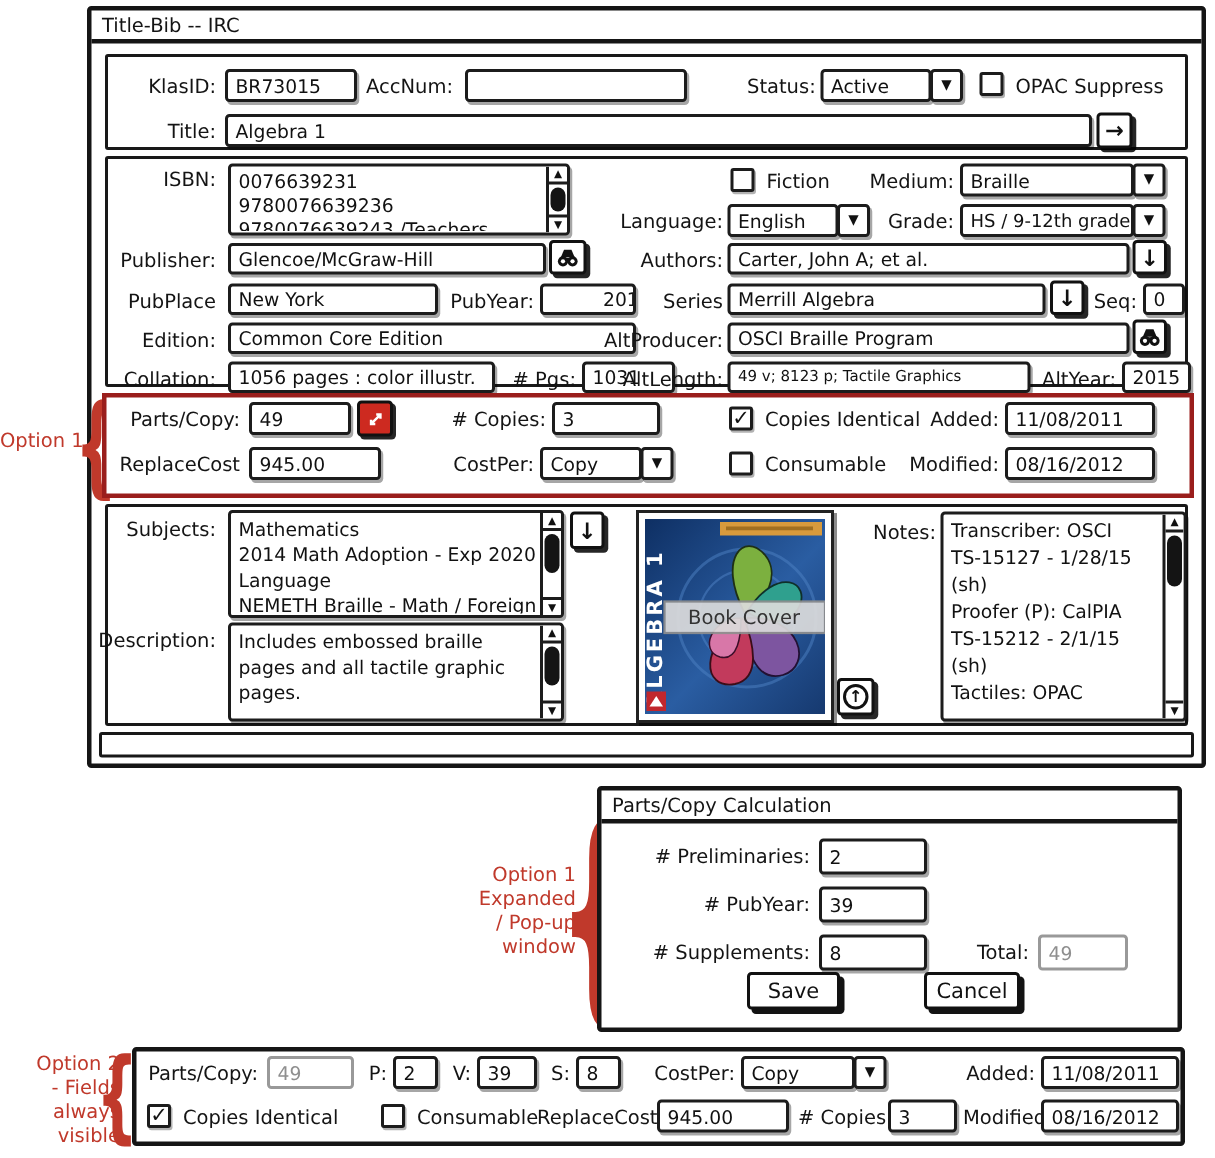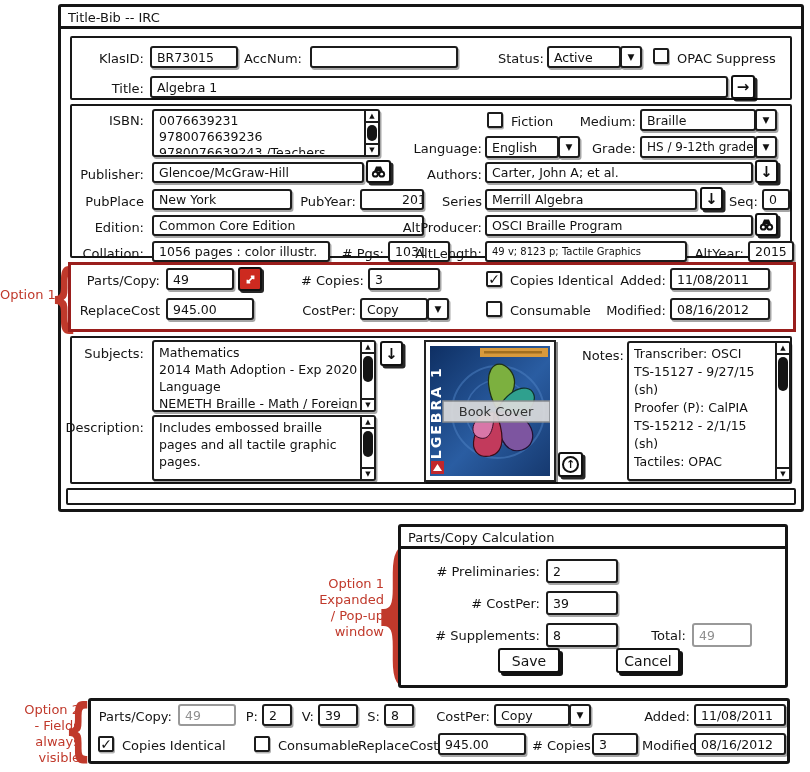--- a/index.html
+++ b/index.html
@@ -254,21 +254,21 @@
   <div class="btn" style="left:558px;top:452px;width:25px;height:25px;">
     <span class="circ">
         <span>↑</span>
       </span>
   </div>
 
   <div class="lbl r" style="left:580px;top:348px;width:44px;">Notes:</div>
   <div class="tarea" style="left:627px;top:341px;width:164px;height:140px;">
     <div class="tlines" style="line-height:18px;font-size:12.5px;">
       <div>Transcriber: OSCI</div>
-      <div>TS-15127 - 9/27/15</div>
+      <div>TS-15127 - 1/28/15</div>
       <div>(sh)</div>
       <div>Proofer (P): CalPIA</div>
       <div>TS-15212 - 2/1/15</div>
       <div>(sh)</div>
       <div> Tactiles: OPAC</div>
     </div>
     <div class="sbar">
       <div class="sa">▲</div>
       <div class="st">
           <div class="sthumb" style="height:34px;"></div>
@@ -298,21 +298,21 @@
     <div>window</div>
   </div>
   <div class="brace" style="left:372px;top:532px;font-size:150px;transform:scale(0.5,1.03);">{</div>
 
   <div class="win" style="left:398px;top:524px;width:390px;height:164px;"></div>
   <div class="titlebar" style="left:401px;top:527px;width:384px;height:22px;">
     <span>Parts/Copy Calculation</span>
   </div>
   <div class="lbl r" style="left:418px;top:564px;width:122px;"># Preliminaries:</div>
   <div class="fld" style="left:546px;top:559px;width:72px;height:24px;">2</div>
-  <div class="lbl r" style="left:418px;top:596px;width:122px;"># CostPer:</div>
+  <div class="lbl r" style="left:418px;top:596px;width:122px;"># PubYear:</div>
   <div class="fld" style="left:546px;top:591px;width:72px;height:24px;">39</div>
   <div class="lbl r" style="left:418px;top:628px;width:122px;"># Supplements:</div>
   <div class="fld" style="left:546px;top:623px;width:72px;height:24px;">8</div>
   <div class="lbl r" style="left:642px;top:628px;width:44px;">Total:</div>
   <div class="fld dis" style="left:692px;top:623px;width:60px;height:24px;">49</div>
   <div class="pushbtn" style="left:498px;top:648px;width:62px;height:25px;">Save</div>
   <div class="pushbtn" style="left:616px;top:648px;width:64px;height:25px;">Cancel</div>
 
   <div class="ann" style="left:12px;top:702px;width:68px;">
     <div>Option 2</div>

